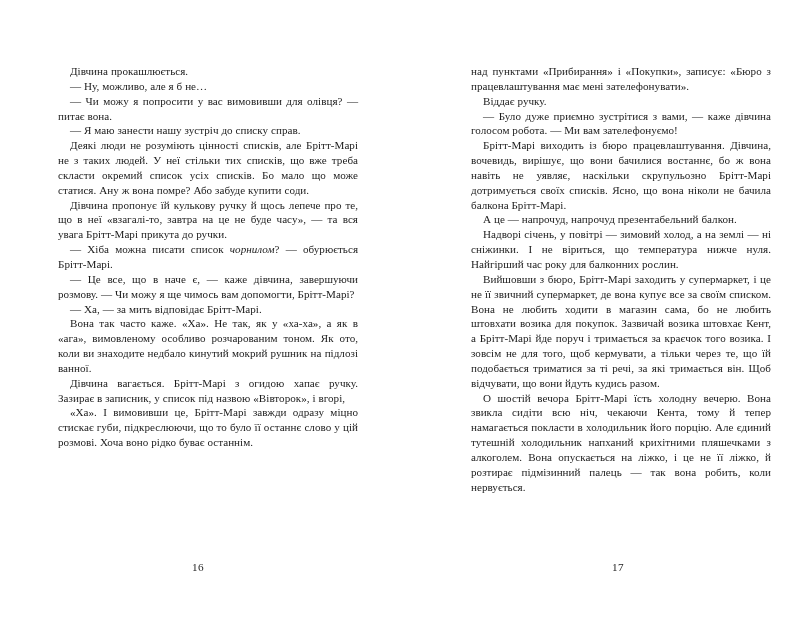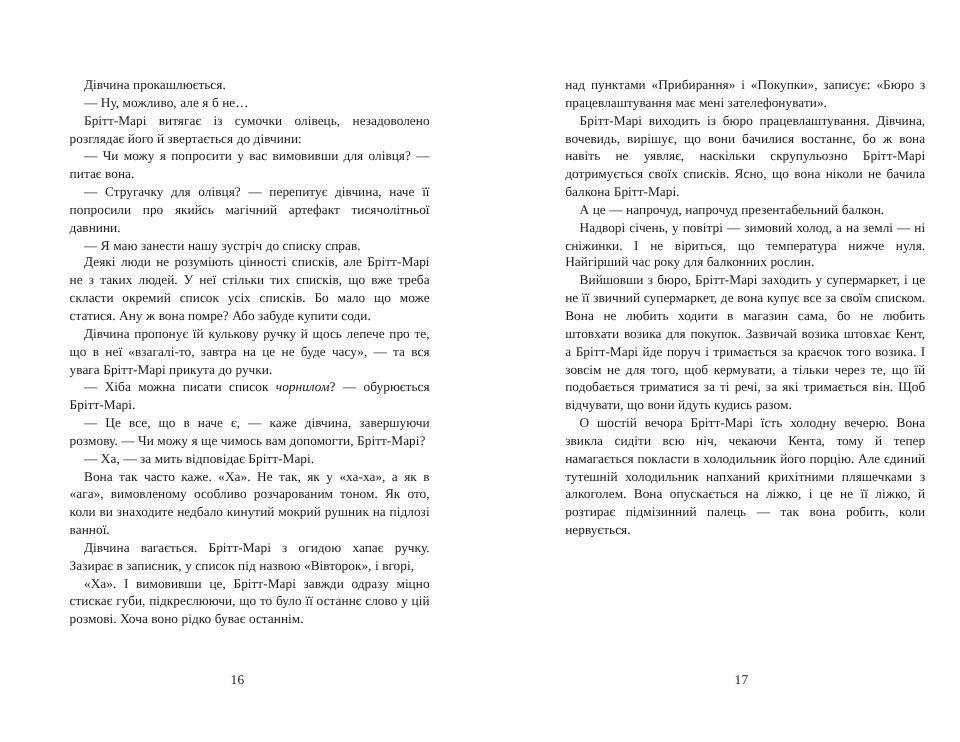--- a/index.html
+++ b/index.html
@@ -76,39 +76,39 @@
 </style>
 </head>
 <body>
 
 <div class="spread">
 
   <div class="page page-left">
     <div class="text-block">
       <p>Дівчина прокашлюється.</p>
       <p>— Ну, можливо, але я б не…</p>
-      <p>Брітт-Марі витягає із сумочки олівець, незадоволено розглядає його й звертається до дівчини:</p>
       <p>— Чи можу я попросити у вас вимовивши для олівця? — питає вона.</p>
-      <p>— Стругачку для олівця? — перепитує дівчина, наче її попросили про якийсь магічний артефакт тисячолітньої давнини.</p>
       <p>— Я маю занести нашу зустріч до списку справ.</p>
       <p>Деякі люди не розуміють цінності списків, але Брітт-Марі не з таких людей. У неї стільки тих списків, що вже треба скласти окремий список усіх списків. Бо мало що може статися. Ану ж вона помре? Або забуде купити соди.</p>
       <p>Дівчина пропонує їй кулькову ручку й щось лепече про те, що в неї «взагалі-то, завтра на це не буде часу», — та вся увага Брітт-Марі прикута до ручки.</p>
       <p><span>— Хіба можна писати список </span><em>чорнилом</em><span>? — обурюється Брітт-Марі.</span></p>
       <p>— Це все, що в наче є, — каже дівчина, завершуючи розмову. — Чи можу я ще чимось вам допомогти, Брітт-Марі?</p>
       <p>— Ха, — за мить відповідає Брітт-Марі.</p>
       <p>Вона так часто каже. «Ха». Не так, як у «ха-ха», а як в «ага», вимовленому особливо розчарованим тоном. Як ото, коли ви знаходите недбало кинутий мокрий рушник на підлозі ванної.</p>
       <p>Дівчина вагається. Брітт-Марі з огидою хапає ручку. Зазирає в записник, у список під назвою «Вівторок», і вгорі,</p>
       <p>«Ха». І вимовивши це, Брітт-Марі завжди одразу міцно стискає губи, підкреслюючи, що то було її останнє слово у цій розмові. Хоча воно рідко буває останнім.</p>
     </div>
     <div class="folio">16</div>
   </div>
 
   <div class="page page-right">
     <div class="text-block">
       <p class="cont">над пунктами «Прибирання» і «Покупки», записує: «Бюро з працевлаштування має мені зателефонувати».</p>
+      <p>Віддає ручку.</p>
+      <p>— Було дуже приємно зустрітися з вами, — каже дівчина голосом робота. — Ми вам зателефонуємо!</p>
       <p>Брітт-Марі виходить із бюро працевлаштування. Дівчина, вочевидь, вирішує, що вони бачилися востаннє, бо ж вона навіть не уявляє, наскільки скрупульозно Брітт-Марі дотримується своїх списків. Ясно, що вона ніколи не бачила балкона Брітт-Марі.</p>
       <p>А це — напрочуд, напрочуд презентабельний балкон.</p>
       <p>Надворі січень, у повітрі — зимовий холод, а на землі — ні сніжинки. І не віриться, що температура нижче нуля. Найгірший час року для балконних рослин.</p>
       <p>Вийшовши з бюро, Брітт-Марі заходить у супермаркет, і це не її звичний супермаркет, де вона купує все за своїм списком. Вона не любить ходити в магазин сама, бо не любить штовхати возика для покупок. Зазвичай возика штовхає Кент, а Брітт-Марі йде поруч і тримається за краєчок того возика. І зовсім не для того, щоб кермувати, а тільки через те, що їй подобається триматися за ті речі, за які тримається він. Щоб відчувати, що вони йдуть кудись разом.</p>
       <p>О шостій вечора Брітт-Марі їсть холодну вечерю. Вона звикла сидіти всю ніч, чекаючи Кента, тому й тепер намагається покласти в холодильник його порцію. Але єдиний тутешній холодильник напханий крихітними пляшечками з алкоголем. Вона опускається на ліжко, і це не її ліжко, й розтирає підмізинний палець — так вона робить, коли нервується.</p>
     </div>
     <div class="folio">17</div>
   </div>
 
 </div>

